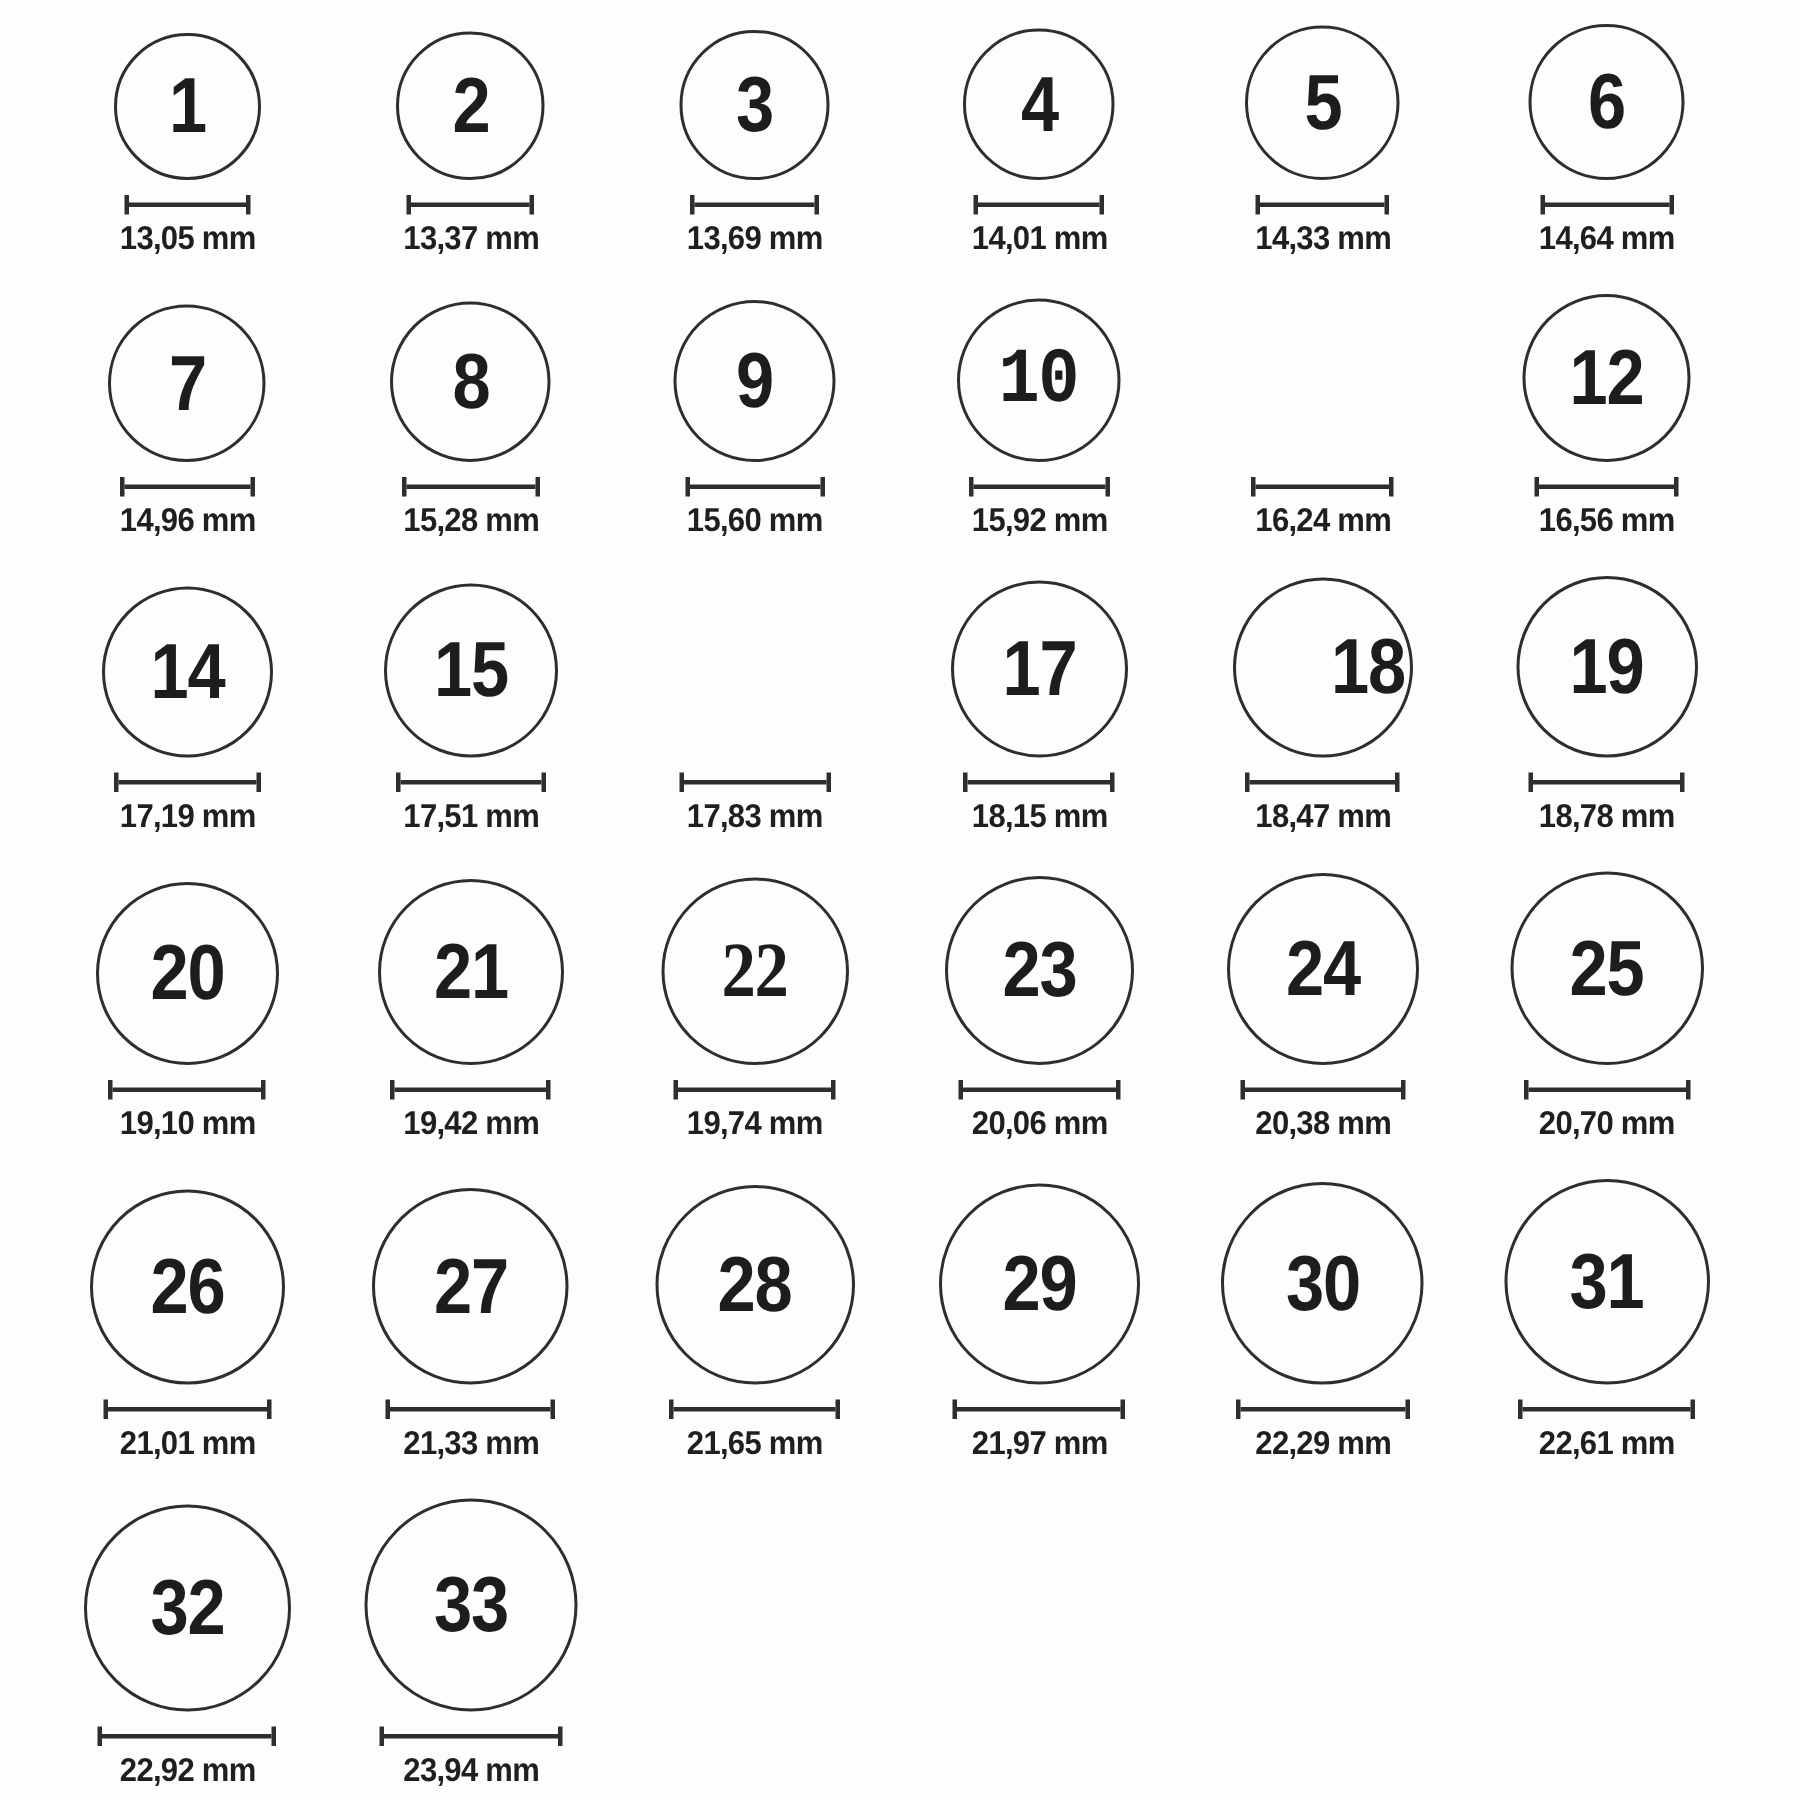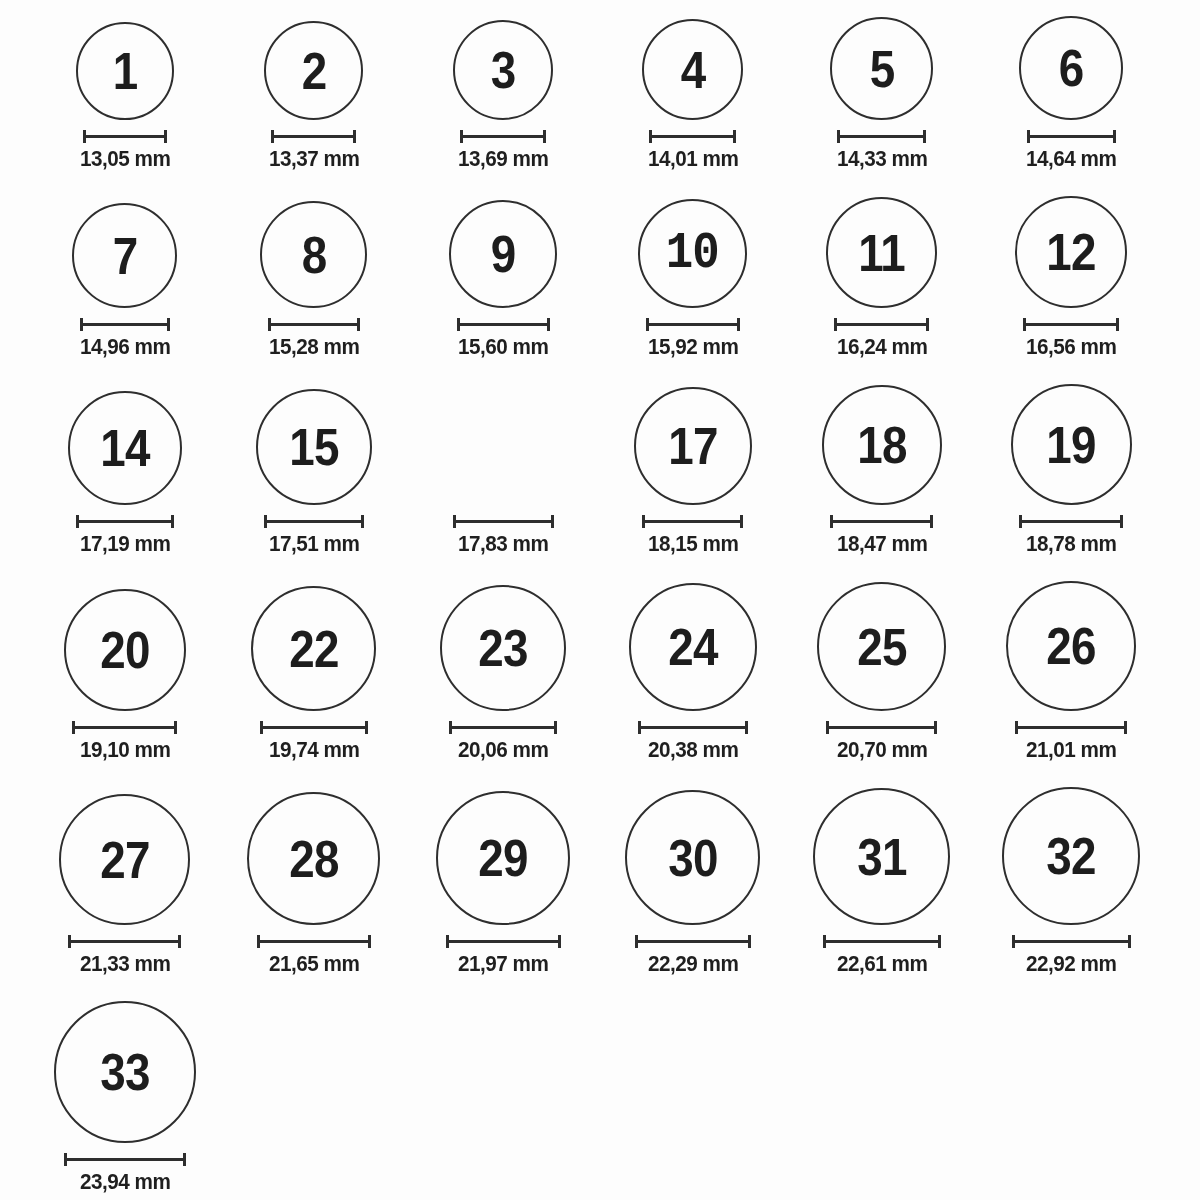--- a/index.html
+++ b/index.html
@@ -152,23 +152,20 @@
 
   <div class="cell">
     <div class="circle" style="width: 109px; height: 109px; font-family: Liberation Mono, monospace;">
       <span class="num">10</span>
     </div>
     <div class="mline" style="width: 94px;"></div>
     <div class="mlabel">15,92 mm</div>
   </div>
 
   <div class="cell">
-    <div class="circle" style="width: 111px; height: 111px;">
-      <span class="num">11</span>
-    </div>
     <div class="mline" style="width: 95px;"></div>
     <div class="mlabel">16,24 mm</div>
   </div>
 
   <div class="cell">
     <div class="circle" style="width: 112px; height: 112px;">
       <span class="num">12</span>
     </div>
     <div class="mline" style="width: 96px;"></div>
     <div class="mlabel">16,56 mm</div>
@@ -198,21 +195,21 @@
 
   <div class="cell">
     <div class="circle" style="width: 118px; height: 118px;">
       <span class="num">17</span>
     </div>
     <div class="mline" style="width: 101px;"></div>
     <div class="mlabel">18,15 mm</div>
   </div>
 
   <div class="cell">
-    <div class="circle" style="width: 120px; height: 120px;">
+    <div class="circle" style="width: 120px; height: 120px; justify-content: flex-end;">
       <span class="num">18</span>
     </div>
     <div class="mline" style="width: 103px;"></div>
     <div class="mlabel">18,47 mm</div>
   </div>
 
   <div class="cell">
     <div class="circle" style="width: 121px; height: 121px;">
       <span class="num">19</span>
     </div>
@@ -221,23 +218,30 @@
   </div>
 
   <div class="cell">
     <div class="circle" style="width: 122px; height: 122px;">
       <span class="num">20</span>
     </div>
     <div class="mline" style="width: 105px;"></div>
     <div class="mlabel">19,10 mm</div>
   </div>
 
-
-  <div class="cell">
-    <div class="circle" style="width: 125px; height: 125px;">
+  <div class="cell">
+    <div class="circle" style="width: 124px; height: 124px;">
+      <span class="num">21</span>
+    </div>
+    <div class="mline" style="width: 107px;"></div>
+    <div class="mlabel">19,42 mm</div>
+  </div>
+
+  <div class="cell">
+    <div class="circle" style="width: 125px; height: 125px; font-family: Liberation Serif, serif;">
       <span class="num">22</span>
     </div>
     <div class="mline" style="width: 108px;"></div>
     <div class="mlabel">19,74 mm</div>
   </div>
 
   <div class="cell">
     <div class="circle" style="width: 126px; height: 126px;">
       <span class="num">23</span>
     </div>

